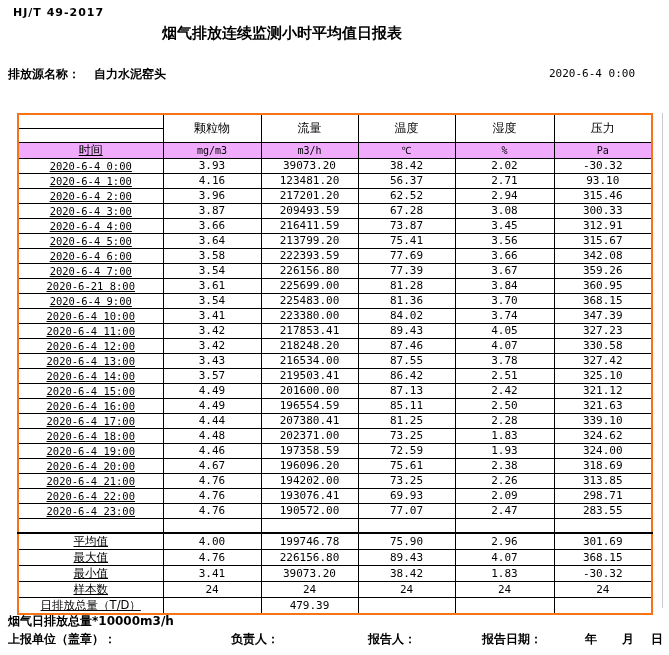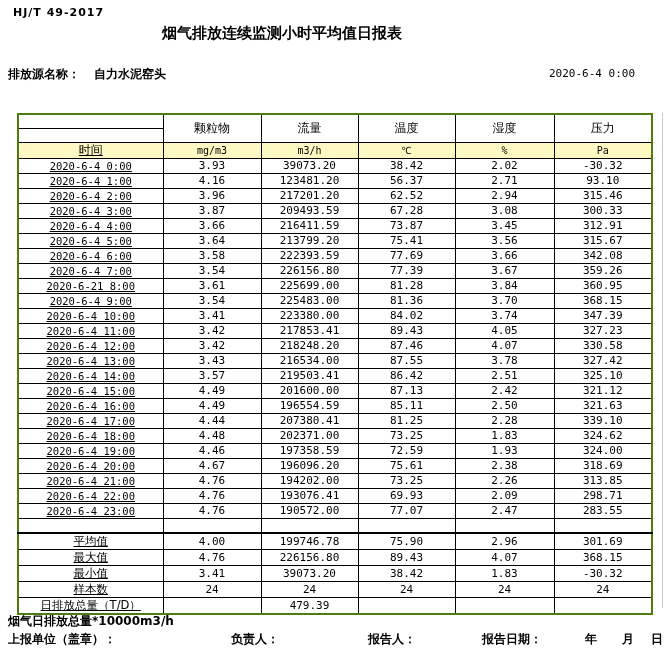--- a/index.html
+++ b/index.html
@@ -15,33 +15,33 @@
 
   table.report{
     position:absolute;top:113px;left:17px;width:634px;
     border-collapse:collapse;table-layout:fixed;
     font-size:11px;
   }
   table.report th, table.report td{
     border:1px solid #000;padding:0;text-align:center;vertical-align:middle;
     font-weight:normal;overflow:hidden;white-space:nowrap;
   }
-  table.report{border:2px solid #4d7c0f;}
+  table.report{border:2px solid #f97316;}
   col.c-time{width:145px;}
   col.c-v1{width:98px;} col.c-v2{width:97px;} col.c-v3{width:97px;}
   col.c-v4{width:99px;} col.c-v5{width:98px;}
 
   tr.head-row{height:26px;}
   tr.head-row th{font-size:12px;background:#ffffff;}
   th.split-cell{padding:0;}
   th.split-cell .half{height:13px;border-bottom:1px solid #000;}
   th.split-cell .half:last-child{border-bottom:none;}
 
   tr.unit-row{height:15px;}
-  tr.unit-row th{background:#fef9c3;font-size:10px;line-height:15px;
+  tr.unit-row th{background:#f0abfc;font-size:10px;line-height:15px;
     font-family:"DejaVu Sans Mono","Liberation Mono",monospace;}
   tr.unit-row th.time-h{font-family:"DejaVu Sans","Liberation Sans",sans-serif;font-size:12px;}
 
   tbody.data tr{height:14px;}
   tbody.data td{line-height:14px;font-family:"DejaVu Sans Mono","Liberation Mono",monospace;font-size:11px;}
   tbody.data td.time{font-size:10.5px;}
 
   tr.empty-row{height:14px;}
   tr.empty-row td{border-bottom:2px solid #000;}
 

